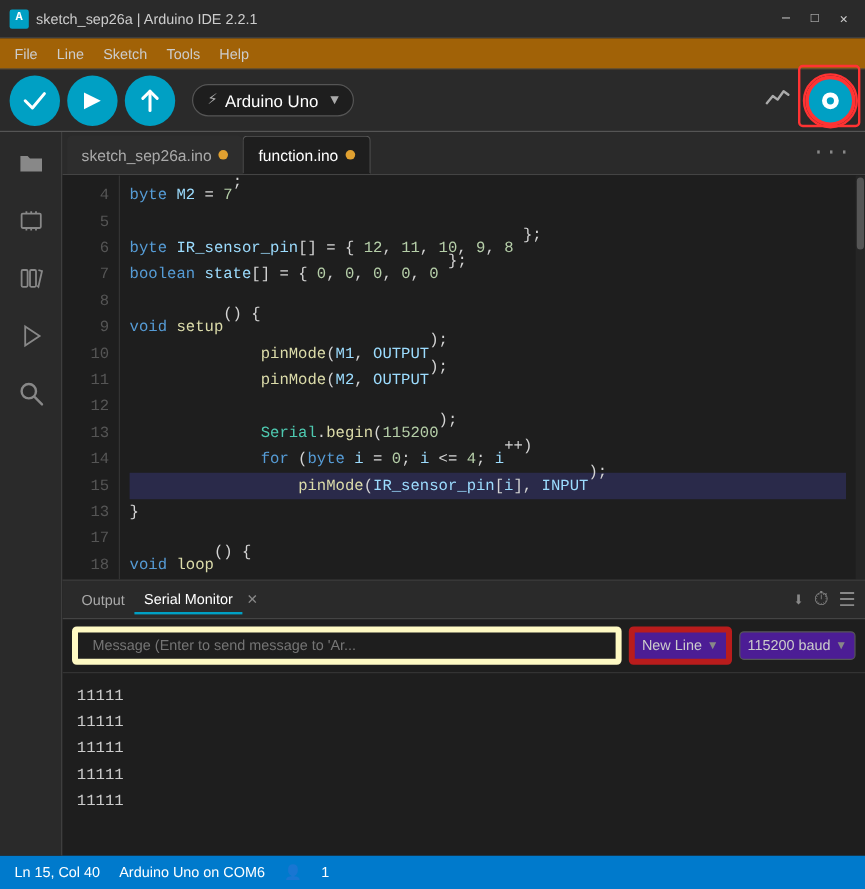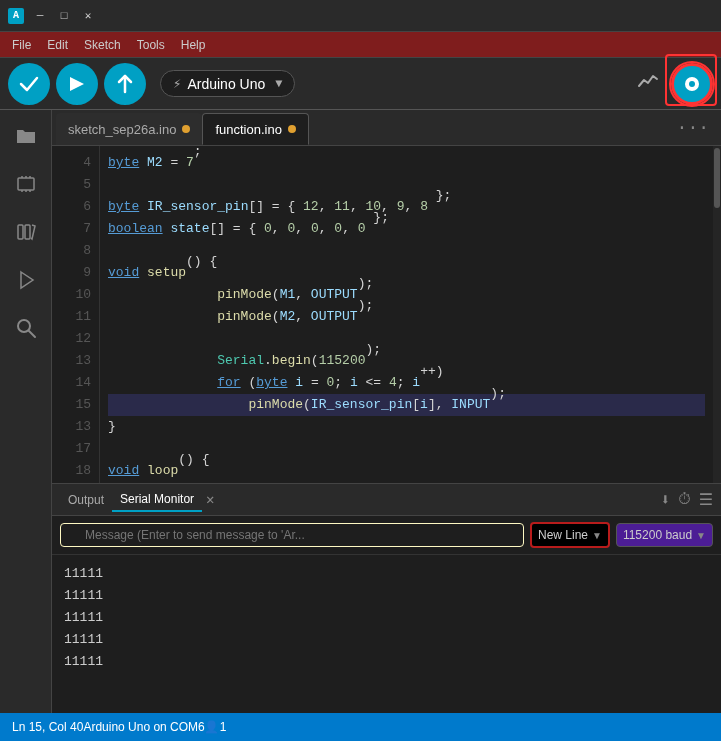--- a/index.html
+++ b/index.html
@@ -51,21 +51,21 @@
       align-items: center;
       justify-content: center;
       color: #ccc;
       font-size: 11px;
       cursor: pointer;
       border-radius: 2px;
     }
 
     
     .menu-bar {
-      background: #7f1d1d;
+      background: #a16207;
       height: 26px;
       display: flex;
       align-items: center;
       padding: 0 4px;
       border-bottom: 1px solid #444;
     }
     .menu-item {
       color: #ccc;
       font-family: 'Segoe UI', sans-serif;
       font-size: 12px;
@@ -257,21 +257,21 @@
     }
     .code-line {
       white-space: pre;
       height: 22px;
       display: flex;
       align-items: center;
     }
     .code-line.highlighted {
       background: #2a2a4a;
     }
-    .kw { color: #569cd6; text-decoration: underline; }
+    .kw { color: #569cd6; }
     .fn { color: #dcdcaa; }
     .num { color: #b5cea8; }
     .var { color: #9cdcfe; }
     .scrollbar-v {
       width: 8px;
       background: #252525;
     }
     .scrollbar-thumb {
       width: 6px;
       height: 60px;
@@ -326,31 +326,31 @@
     .serial-input-row {
       display: flex;
       align-items: center;
       padding: 6px 8px;
       gap: 6px;
       border-bottom: 1px solid #333;
     }
     .serial-input {
       flex: 1;
       background: #1e1e1e;
-      border: 1px solid #fef9c3;
+      border: 5px solid #fef9c3;
       border-radius: 4px;
       color: #a3a3a3;
       font-family: 'Segoe UI', sans-serif;
       font-size: 12px;
-      padding: 4px 24px;
+      padding: 4px 12px;
       outline: none;
     }
     .serial-dropdown {
-      background: #000000;
-      border: 2px solid #b91c1c;
+      background: #4c1d95;
+      border: 5px solid #b91c1c;
       border-radius: 4px;
       color: #ccc;
       font-family: 'Segoe UI', sans-serif;
       font-size: 12px;
       padding: 4px 6px;
       cursor: pointer;
       display: flex;
       align-items: center;
       gap: 4px;
     }
@@ -372,20 +372,21 @@
     
     .status-bar {
       height: 28px;
       background: #007acc;
       display: flex;
       align-items: center;
       padding: 0 12px;
       font-family: 'Segoe UI', sans-serif;
       font-size: 12px;
       color: #fff;
+      gap: 16px;
     }
 
     
     .red-box-top {
       position: absolute;
       top: 54px;
       right: 4px;
       width: 52px;
       height: 52px;
       border: 2px solid #ff3333;
@@ -393,30 +394,31 @@
       pointer-events: none;
     }
   </style>
 </head>
 <body>
 
 <div class="title-bar">
   <div class="title-bar-icon">
     <span>A</span>
   </div>
+  <span class="title-bar-text">sketch_sep26a | Arduino IDE 2.2.1</span>
   <div class="title-bar-controls">
     <div class="title-bar-btn">─</div>
     <div class="title-bar-btn">□</div>
     <div class="title-bar-btn close">✕</div>
   </div>
 </div>
 
 <div class="menu-bar">
   <span class="menu-item">File</span>
-  <span class="menu-item">Edit</span>
+  <span class="menu-item">Line</span>
   <span class="menu-item">Sketch</span>
   <span class="menu-item">Tools</span>
   <span class="menu-item">Help</span>
 </div>
 
 <div class="toolbar">
   <div class="tool-btn tool-btn-verify">
     <svg width="22" height="22" viewBox="0 0 22 22" fill="white">
       <polyline points="3,11 9,17 19,5" stroke="white" stroke-width="2.5" fill="none" stroke-linecap="round" stroke-linejoin="round"></polyline>
     </svg>

